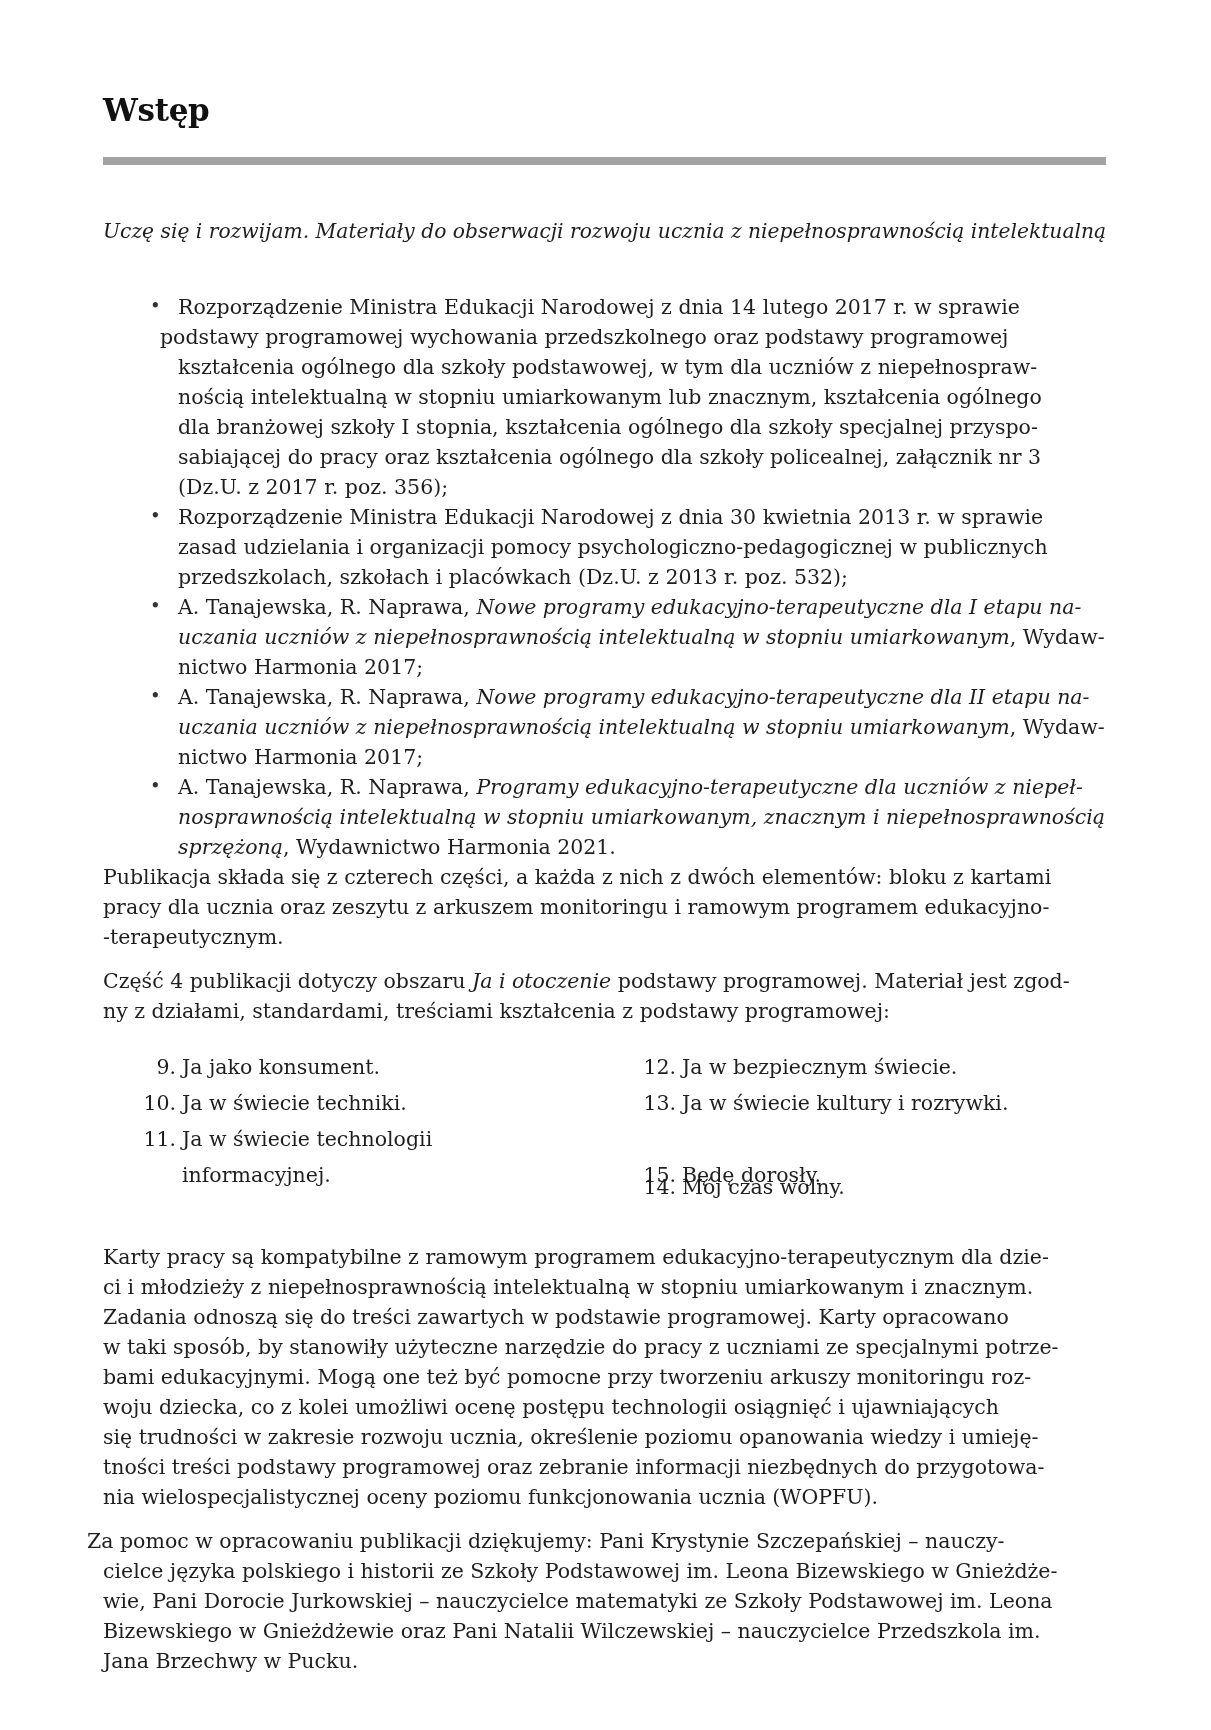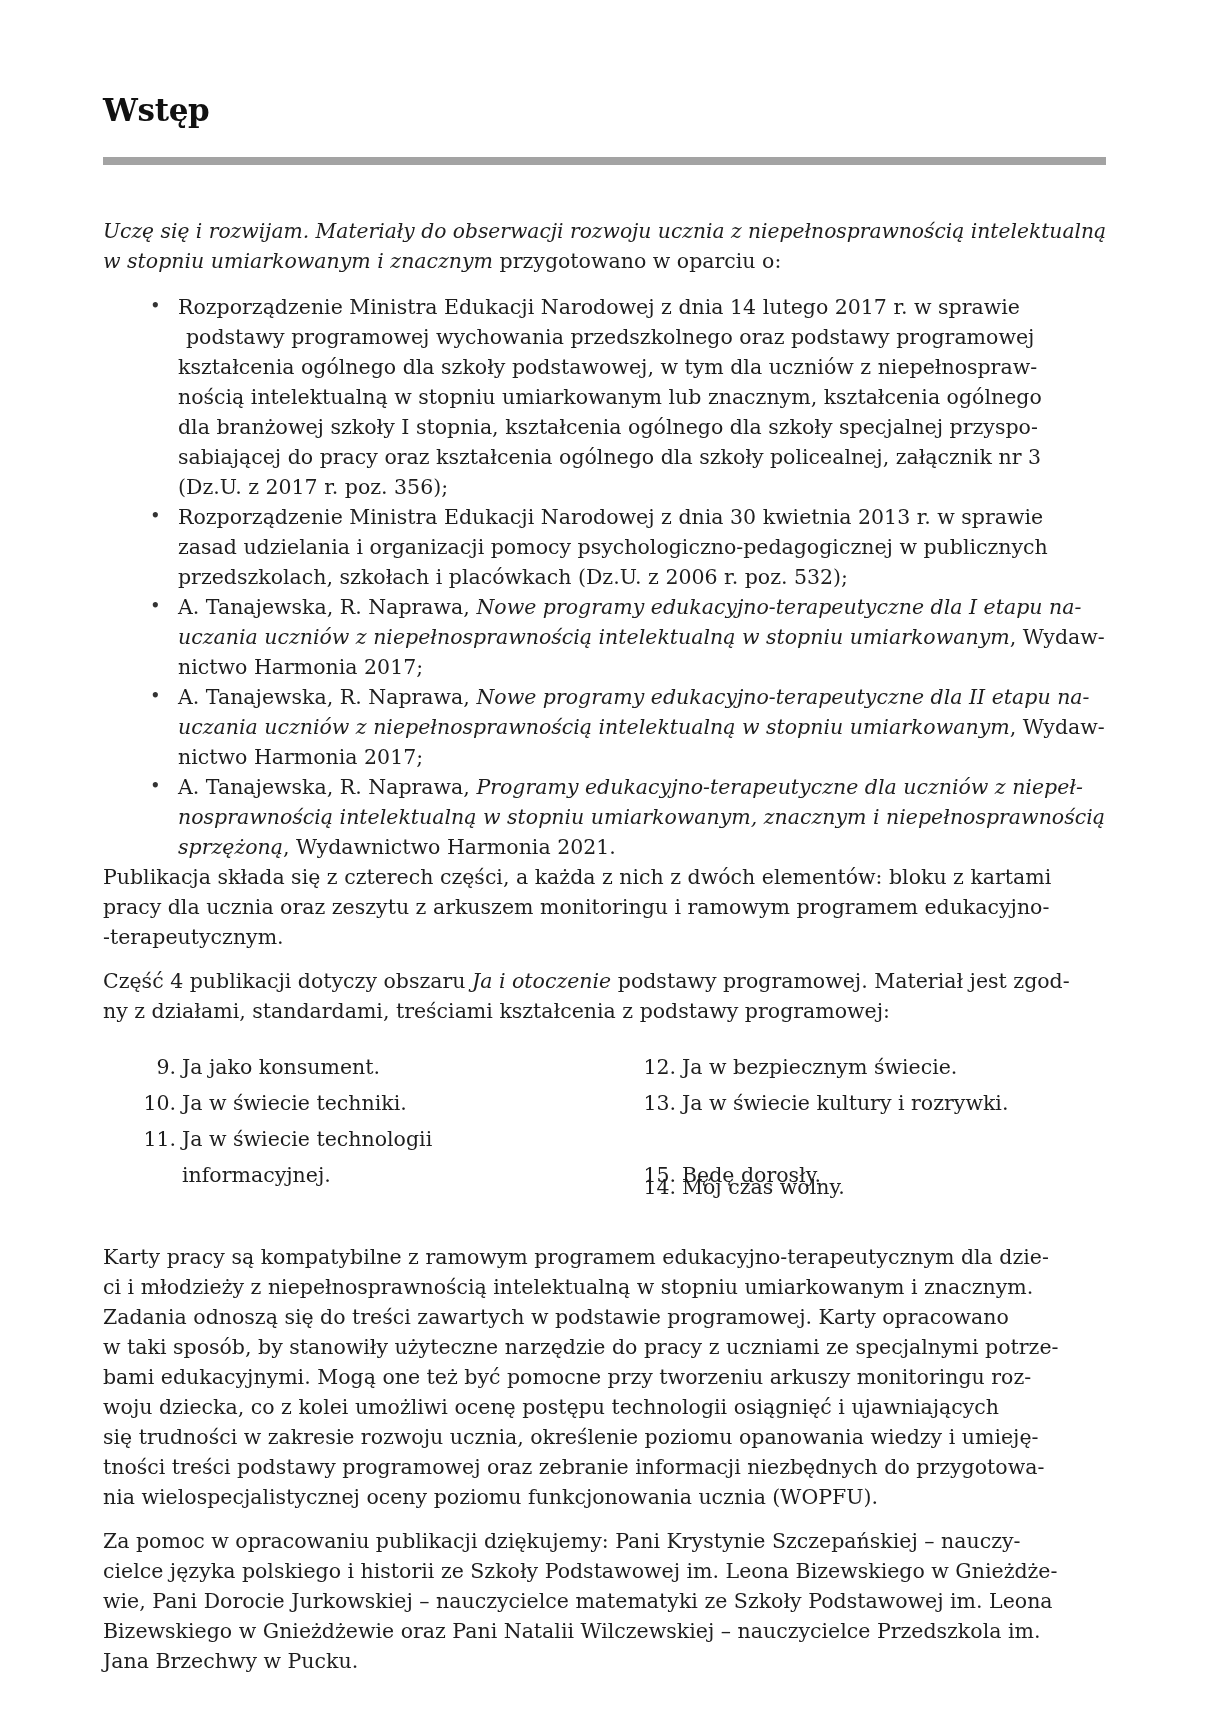--- a/index.html
+++ b/index.html
@@ -19,39 +19,36 @@
 <body>
 
 <div class="page">
 
   <h1>Wstęp</h1>
   <div class="rule"></div>
 
   <div class="line" style="left: 103px; top: 216px; width: 1003px; transform: scaleX(0.988177);">
     <span class="it">Uczę się i rozwijam. Materiały do obserwacji rozwoju ucznia z niepełnosprawnością intelektualną</span>
   </div>
-  <div class="line" style="left:103px; top:246px;">
-    <span class="it">w stopniu umiarkowanym i znacznym</span><span> przygotowano w oparciu o:</span>
-  </div>
 
   <div>
 
     <span class="bullet" style="left:150px; top:295px;">•</span>
     <div class="line" style="left:178px; top:292px;">Rozporządzenie Ministra Edukacji Narodowej z dnia 14 lutego 2017 r. w sprawie</div>
-    <div class="line" style="left:186px; top:322px;text-align:right;">podstawy programowej wychowania przedszkolnego oraz podstawy programowej</div>
+    <div class="line" style="left:160px; top:322px;text-align:right;">podstawy programowej wychowania przedszkolnego oraz podstawy programowej</div>
     <div class="line" style="left:178px; top:352px;">kształcenia ogólnego dla szkoły podstawowej, w tym dla uczniów z niepełnospraw-</div>
     <div class="line" style="left:178px; top:382px;">nością intelektualną w stopniu umiarkowanym lub znacznym, kształcenia ogólnego</div>
     <div class="line" style="left:178px; top:412px;">dla branżowej szkoły I stopnia, kształcenia ogólnego dla szkoły specjalnej przyspo-</div>
     <div class="line" style="left:178px; top:442px;">sabiającej do pracy oraz kształcenia ogólnego dla szkoły policealnej, załącznik nr 3</div>
     <div class="line" style="left:178px; top:472px;">(Dz.U. z 2017 r. poz. 356);</div>
 
     <span class="bullet" style="left:150px; top:505px;">•</span>
     <div class="line" style="left:178px; top:502px;">Rozporządzenie Ministra Edukacji Narodowej z dnia 30 kwietnia 2013 r. w sprawie</div>
     <div class="line" style="left:178px; top:532px;">zasad udzielania i organizacji pomocy psychologiczno-pedagogicznej w publicznych</div>
-    <div class="line" style="left:178px; top:562px;">przedszkolach, szkołach i placówkach (Dz.U. z 2006 r. poz. 532);</div>
+    <div class="line" style="left:178px; top:562px;">przedszkolach, szkołach i placówkach (Dz.U. z 2013 r. poz. 532);</div>
 
     <span class="bullet" style="left:150px; top:595px;">•</span>
     <div class="line" style="left:178px; top:592px;">
       <span>A. Tanajewska, R. Naprawa, </span><span class="it">Nowe programy edukacyjno-terapeutyczne dla I etapu na-</span>
     </div>
     <div class="line" style="left:178px; top:622px;">
       <span class="it">uczania uczniów z niepełnosprawnością intelektualną w stopniu umiarkowanym</span><span>, Wydaw-</span>
     </div>
     <div class="line" style="left:178px; top:652px;">nictwo Harmonia 2017;</div>
 
@@ -105,20 +102,20 @@
     <div class="line" style="left:103px; top:1302px;">Zadania odnoszą się do treści zawartych w podstawie programowej. Karty opracowano</div>
     <div class="line" style="left:103px; top:1332px;">w taki sposób, by stanowiły użyteczne narzędzie do pracy z uczniami ze specjalnymi potrze-</div>
     <div class="line" style="left:103px; top:1362px;">bami edukacyjnymi. Mogą one też być pomocne przy tworzeniu arkuszy monitoringu roz-</div>
     <div class="line" style="left:103px; top:1392px;">woju dziecka, co z kolei umożliwi ocenę postępu technologii osiągnięć i ujawniających</div>
     <div class="line" style="left:103px; top:1422px;">się trudności w zakresie rozwoju ucznia, określenie poziomu opanowania wiedzy i umieję-</div>
     <div class="line" style="left:103px; top:1452px;text-align:center;">tności treści podstawy programowej oraz zebranie informacji niezbędnych do przygotowa-</div>
     <div class="line" style="left:103px; top:1482px;">nia wielospecjalistycznej oceny poziomu funkcjonowania ucznia (WOPFU).</div>
   </div>
 
   <div>
-    <div class="line" style="left:103px; top:1526px;text-align:right;">Za pomoc w opracowaniu publikacji dziękujemy: Pani Krystynie Szczepańskiej – nauczy-</div>
+    <div class="line" style="left:87px; top:1526px;text-align:right;">Za pomoc w opracowaniu publikacji dziękujemy: Pani Krystynie Szczepańskiej – nauczy-</div>
     <div class="line" style="left:103px; top:1556px;text-align:right;">cielce języka polskiego i historii ze Szkoły Podstawowej im. Leona Bizewskiego w Gnieżdże-</div>
     <div class="line" style="left:103px; top:1586px;">wie, Pani Dorocie Jurkowskiej – nauczycielce matematyki ze Szkoły Podstawowej im. Leona</div>
     <div class="line" style="left:103px; top:1616px;">Bizewskiego w Gnieżdżewie oraz Pani Natalii Wilczewskiej – nauczycielce Przedszkola im.</div>
     <div class="line" style="left:103px; top:1646px;">Jana Brzechwy w Pucku.</div>
   </div>
 
 </div>
 
 </body></html>

